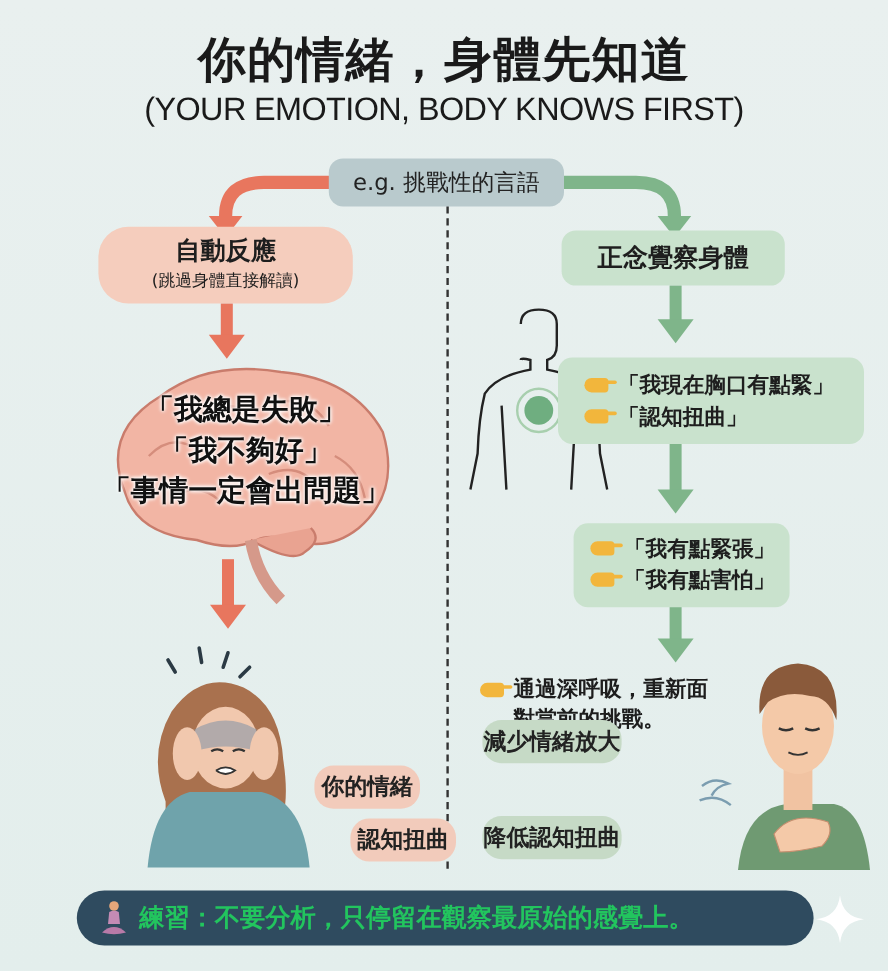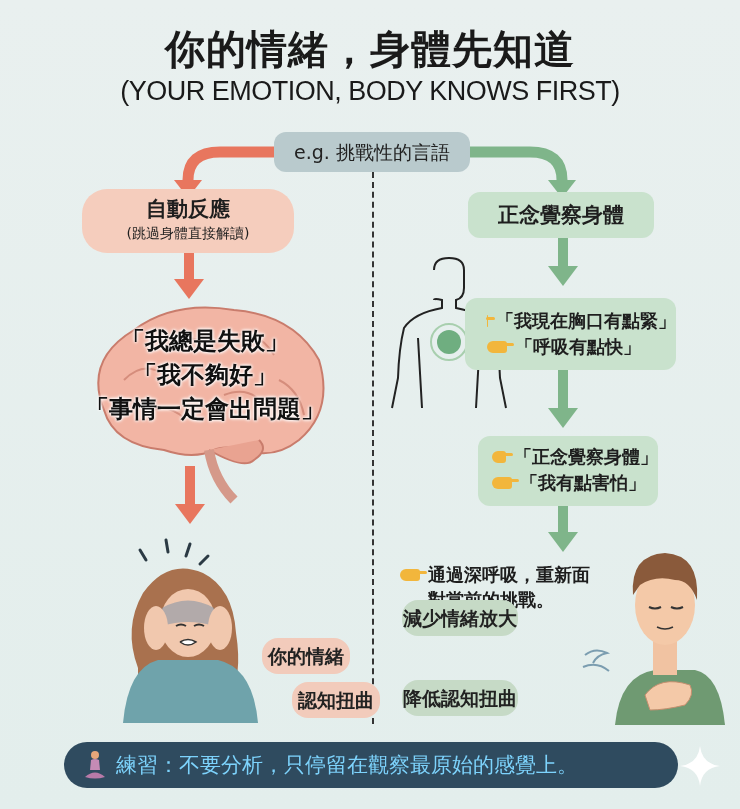--- a/index.html
+++ b/index.html
@@ -15,33 +15,33 @@
   .subtitle { position: absolute; top: 76px; left: 0; width: 740px; text-align: center; font-size: 27px; font-family: "Liberation Sans", sans-serif; color: #1a1a1a; letter-spacing: -0.5px; }
   .trigger { position: absolute; left: 274px; top: 132px; width: 196px; height: 40px; background: #b9cacd; border-radius: 12px; text-align: center; line-height: 40px; font-size: 19px; color: #222; }
   .divider { position: absolute; left: 372px; top: 172px; width: 0; height: 552px; border-left: 2px dashed #333; }
   .box { position: absolute; border-radius: 12px; text-align: center; color: #1e1e1e; }
   .box-red { background: #f5cdbd; border-radius: 25px; }
   .box-green { background: #c9e2cd; }
   .auto-box { left: 82px; top: 189px; width: 212px; height: 64px; padding-top: 6px; }
   .auto-box .l1 { font-size: 21px; font-weight: bold; }
   .auto-box .l2 { font-size: 14px; margin-top: 2px; }
   .mind-box { left: 468px; top: 192px; width: 186px; height: 46px; line-height: 46px; font-size: 21px; font-weight: bold; }
-  .sense-box { left: 465px; top: 298px; width: 211px; height: 72px; padding: 10px 0 0 22px; text-align: left; font-size: 18px; font-weight: bold; }
+  .sense-box { left: 465px; top: 298px; width: 255px; height: 72px; padding: 10px 0 0 22px; text-align: left; font-size: 18px; font-weight: bold; }
   .feel-box { left: 478px; top: 436px; width: 180px; height: 70px; padding: 8px 0 0 14px; text-align: left; font-size: 18px; font-weight: bold; }
   .line-item { display: flex; align-items: center; height: 26px; white-space: nowrap; }
   .hand { display: inline-block; width: 20px; height: 12px; background: #f2b63c; border-radius: 6px 3px 3px 6px; margin-right: 8px; position: relative; }
   .hand::after { content: ""; position: absolute; right: -7px; top: 2px; width: 9px; height: 3px; background: #f2b63c; border-radius: 2px; }
   .pill { position: absolute; border-radius: 16px; font-size: 19px; font-weight: bold; text-align: center; line-height: 36px; height: 36px; color: #222; }
   .pill-red { background: #f2cbbb; width: 88px; }
   .pill-green { background: #c6dac6; width: 116px; }
   .breath { position: absolute; left: 400px; top: 562px; font-size: 18px; font-weight: bold; line-height: 25px; }
   .breath .row { display: flex; align-items: center; }
   .breath .indent { padding-left: 28px; }
   .thoughts { position: absolute; left: 60px; top: 324px; width: 290px; text-align: center; font-size: 24px; font-weight: bold; line-height: 34px; color: #111; text-shadow: 0 0 3px #fff, 0 0 3px #fff, 0 0 4px #fff; }
-  .banner { position: absolute; left: 64px; top: 742px; width: 614px; height: 46px; background: #2f4b5f; border-radius: 23px; color: #7dd3fc; font-size: 21px; font-weight: normal; display: flex; align-items: center; padding-left: 20px; }
+  .banner { position: absolute; left: 64px; top: 742px; width: 614px; height: 46px; background: #2f4b5f; border-radius: 23px; color: #22c55e; font-size: 21px; font-weight: bold; display: flex; align-items: center; padding-left: 20px; }
   .banner .yoga { width: 22px; height: 30px; margin-right: 10px; }
   .sparkle { position: absolute; left: 680px; top: 746px; width: 40px; height: 40px; }
   svg { position: absolute; overflow: visible; }
 </style>
 </head>
 <body>
 
 <div class="canvas">
 
   <div class="title">你的情緒，身體先知道</div>
@@ -116,33 +116,33 @@
     <circle cx="65" cy="84" r="12" fill="#6fae80"></circle>
   </svg>
 
   <div class="box box-green sense-box">
     <div class="line-item">
       <span class="hand"></span>
       <span>「我現在胸口有點緊」</span>
     </div>
     <div class="line-item">
       <span class="hand"></span>
-      <span>「呼吸有點快」</span>
+      <span>「認知扭曲」</span>
     </div>
   </div>
 
   <svg style="left:548px;top:370px;" width="30" height="60">
     <rect x="10" y="0" width="10" height="40" fill="#7fb58a"></rect>
     <polygon points="0,38 30,38 15,58" fill="#7fb58a"></polygon>
   </svg>
 
   <div class="box box-green feel-box">
     <div class="line-item">
       <span class="hand"></span>
-      <span>「正念覺察身體」</span>
+      <span>「我有點緊張」</span>
     </div>
     <div class="line-item">
       <span class="hand"></span>
       <span>「我有點害怕」</span>
     </div>
   </div>
 
   <svg style="left:548px;top:506px;" width="30" height="48">
     <rect x="10" y="0" width="10" height="28" fill="#7fb58a"></rect>
     <polygon points="0,26 30,26 15,46" fill="#7fb58a"></polygon>

